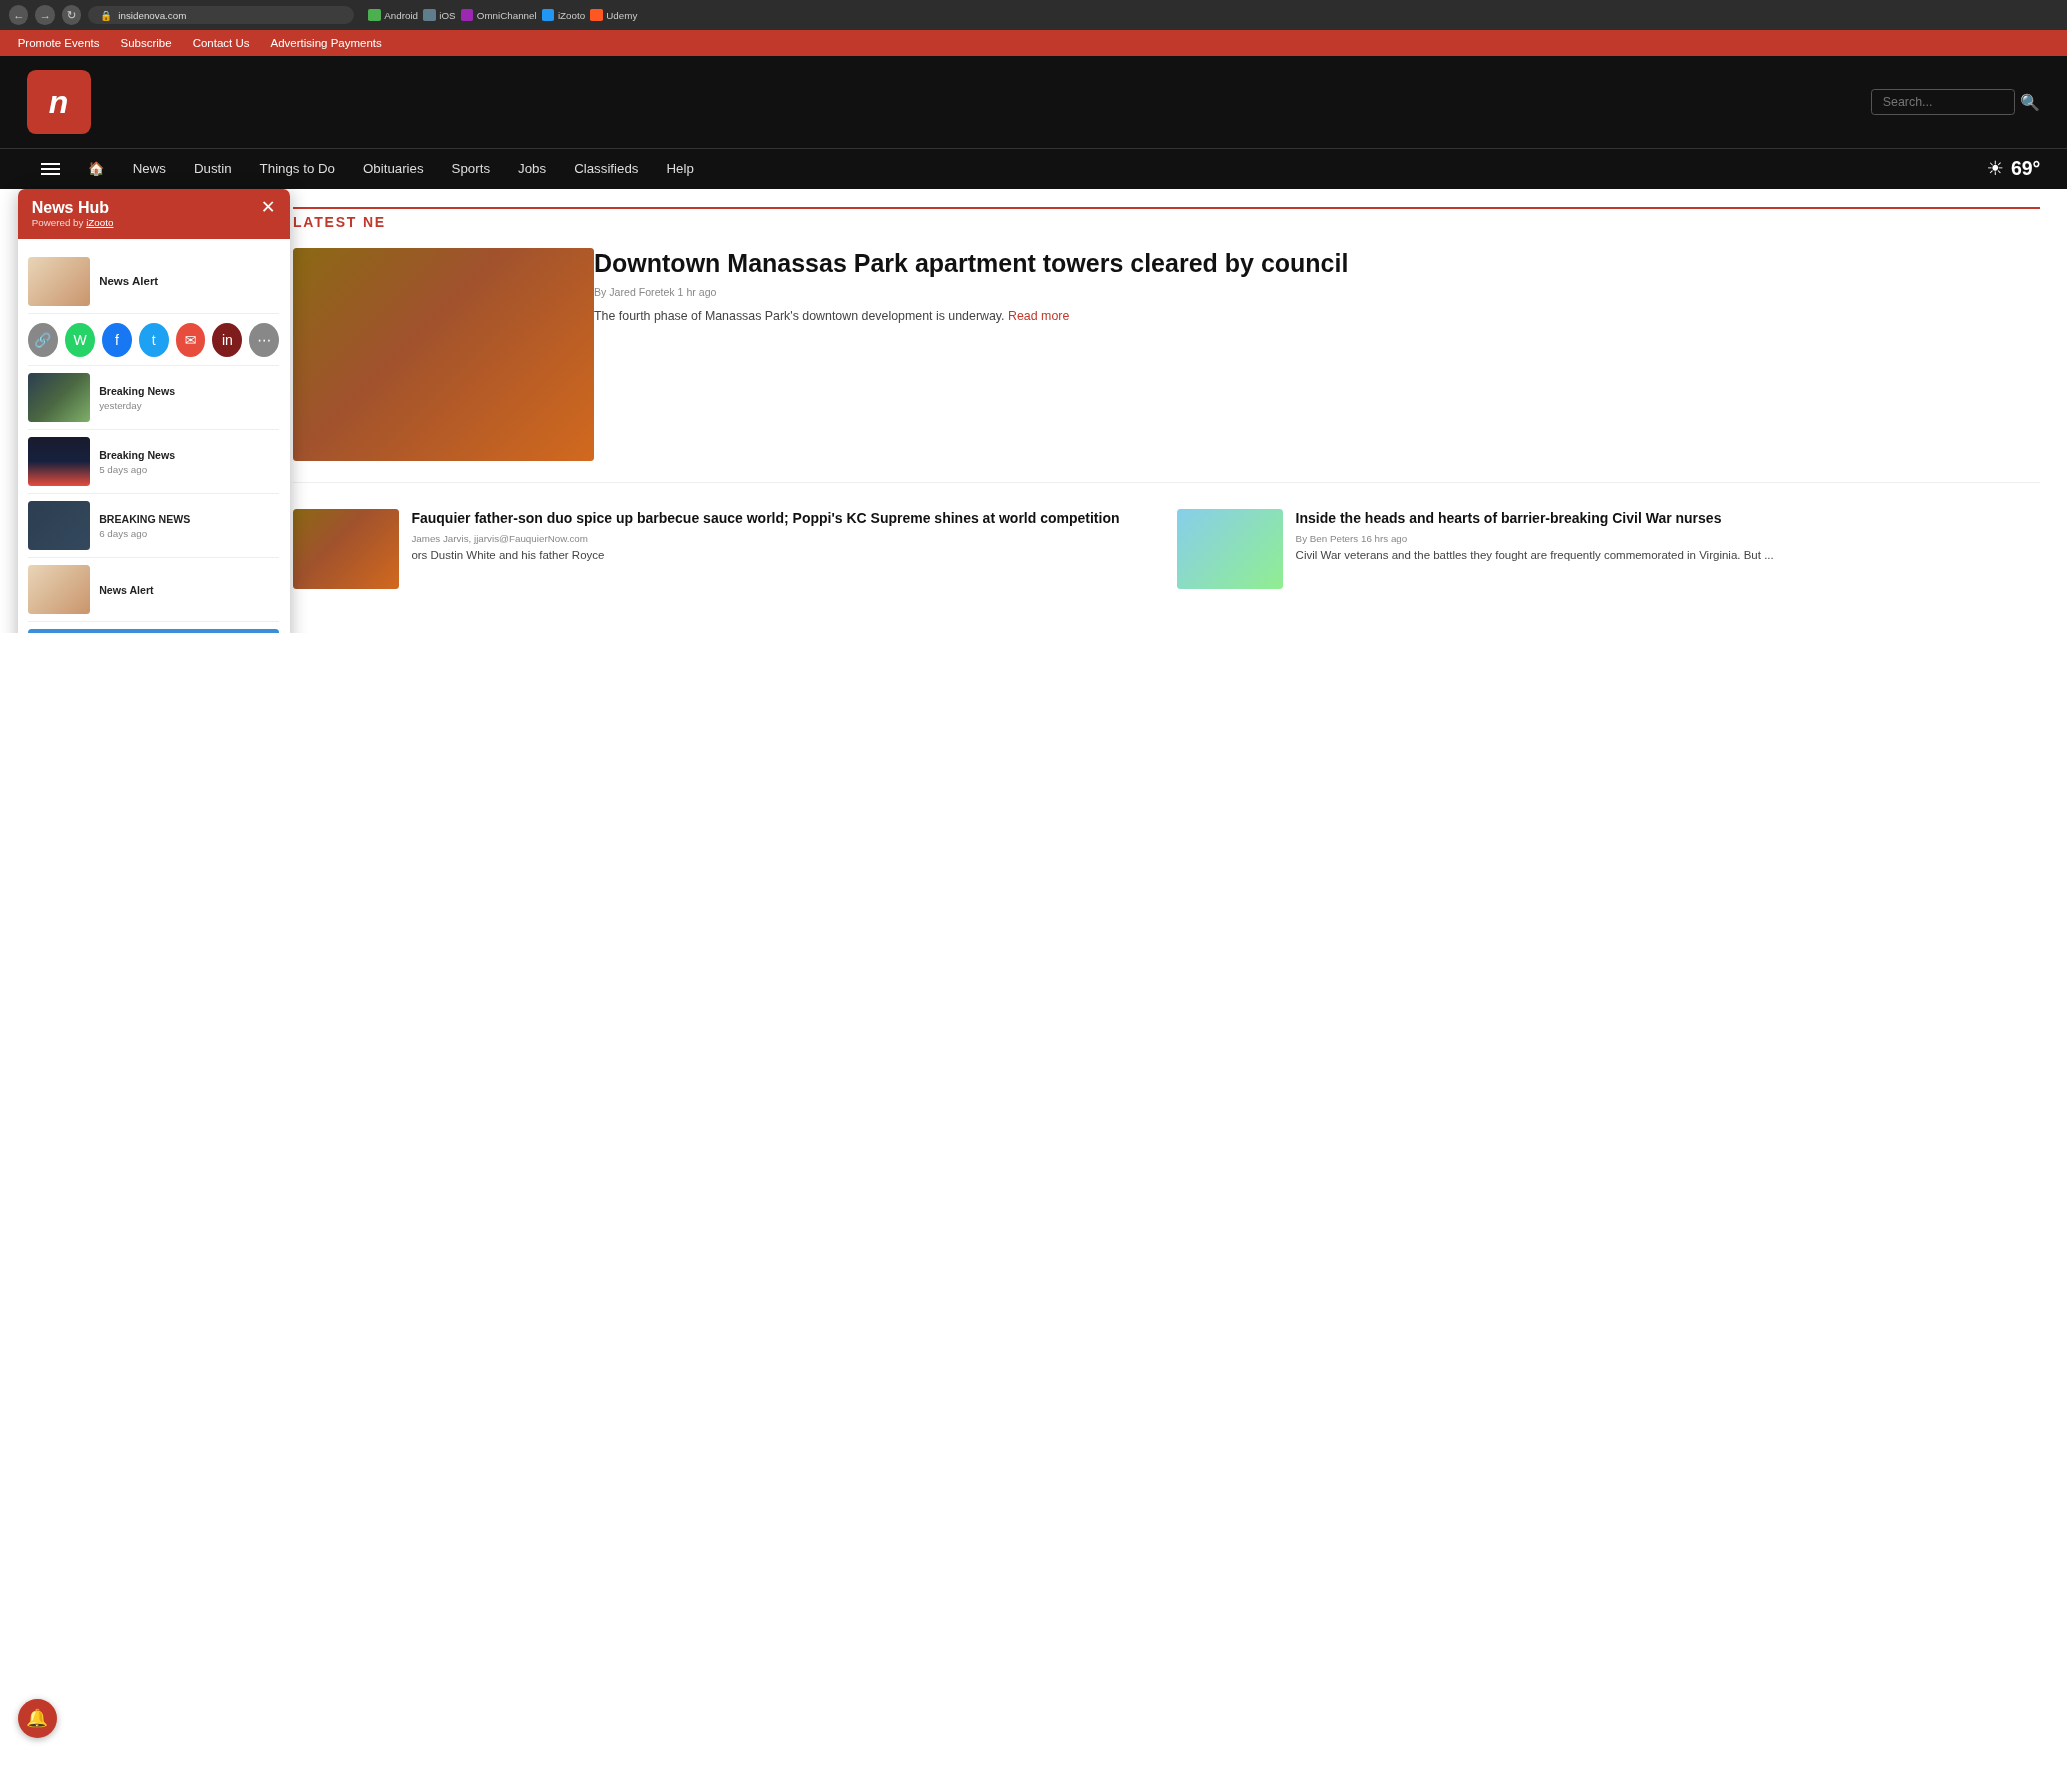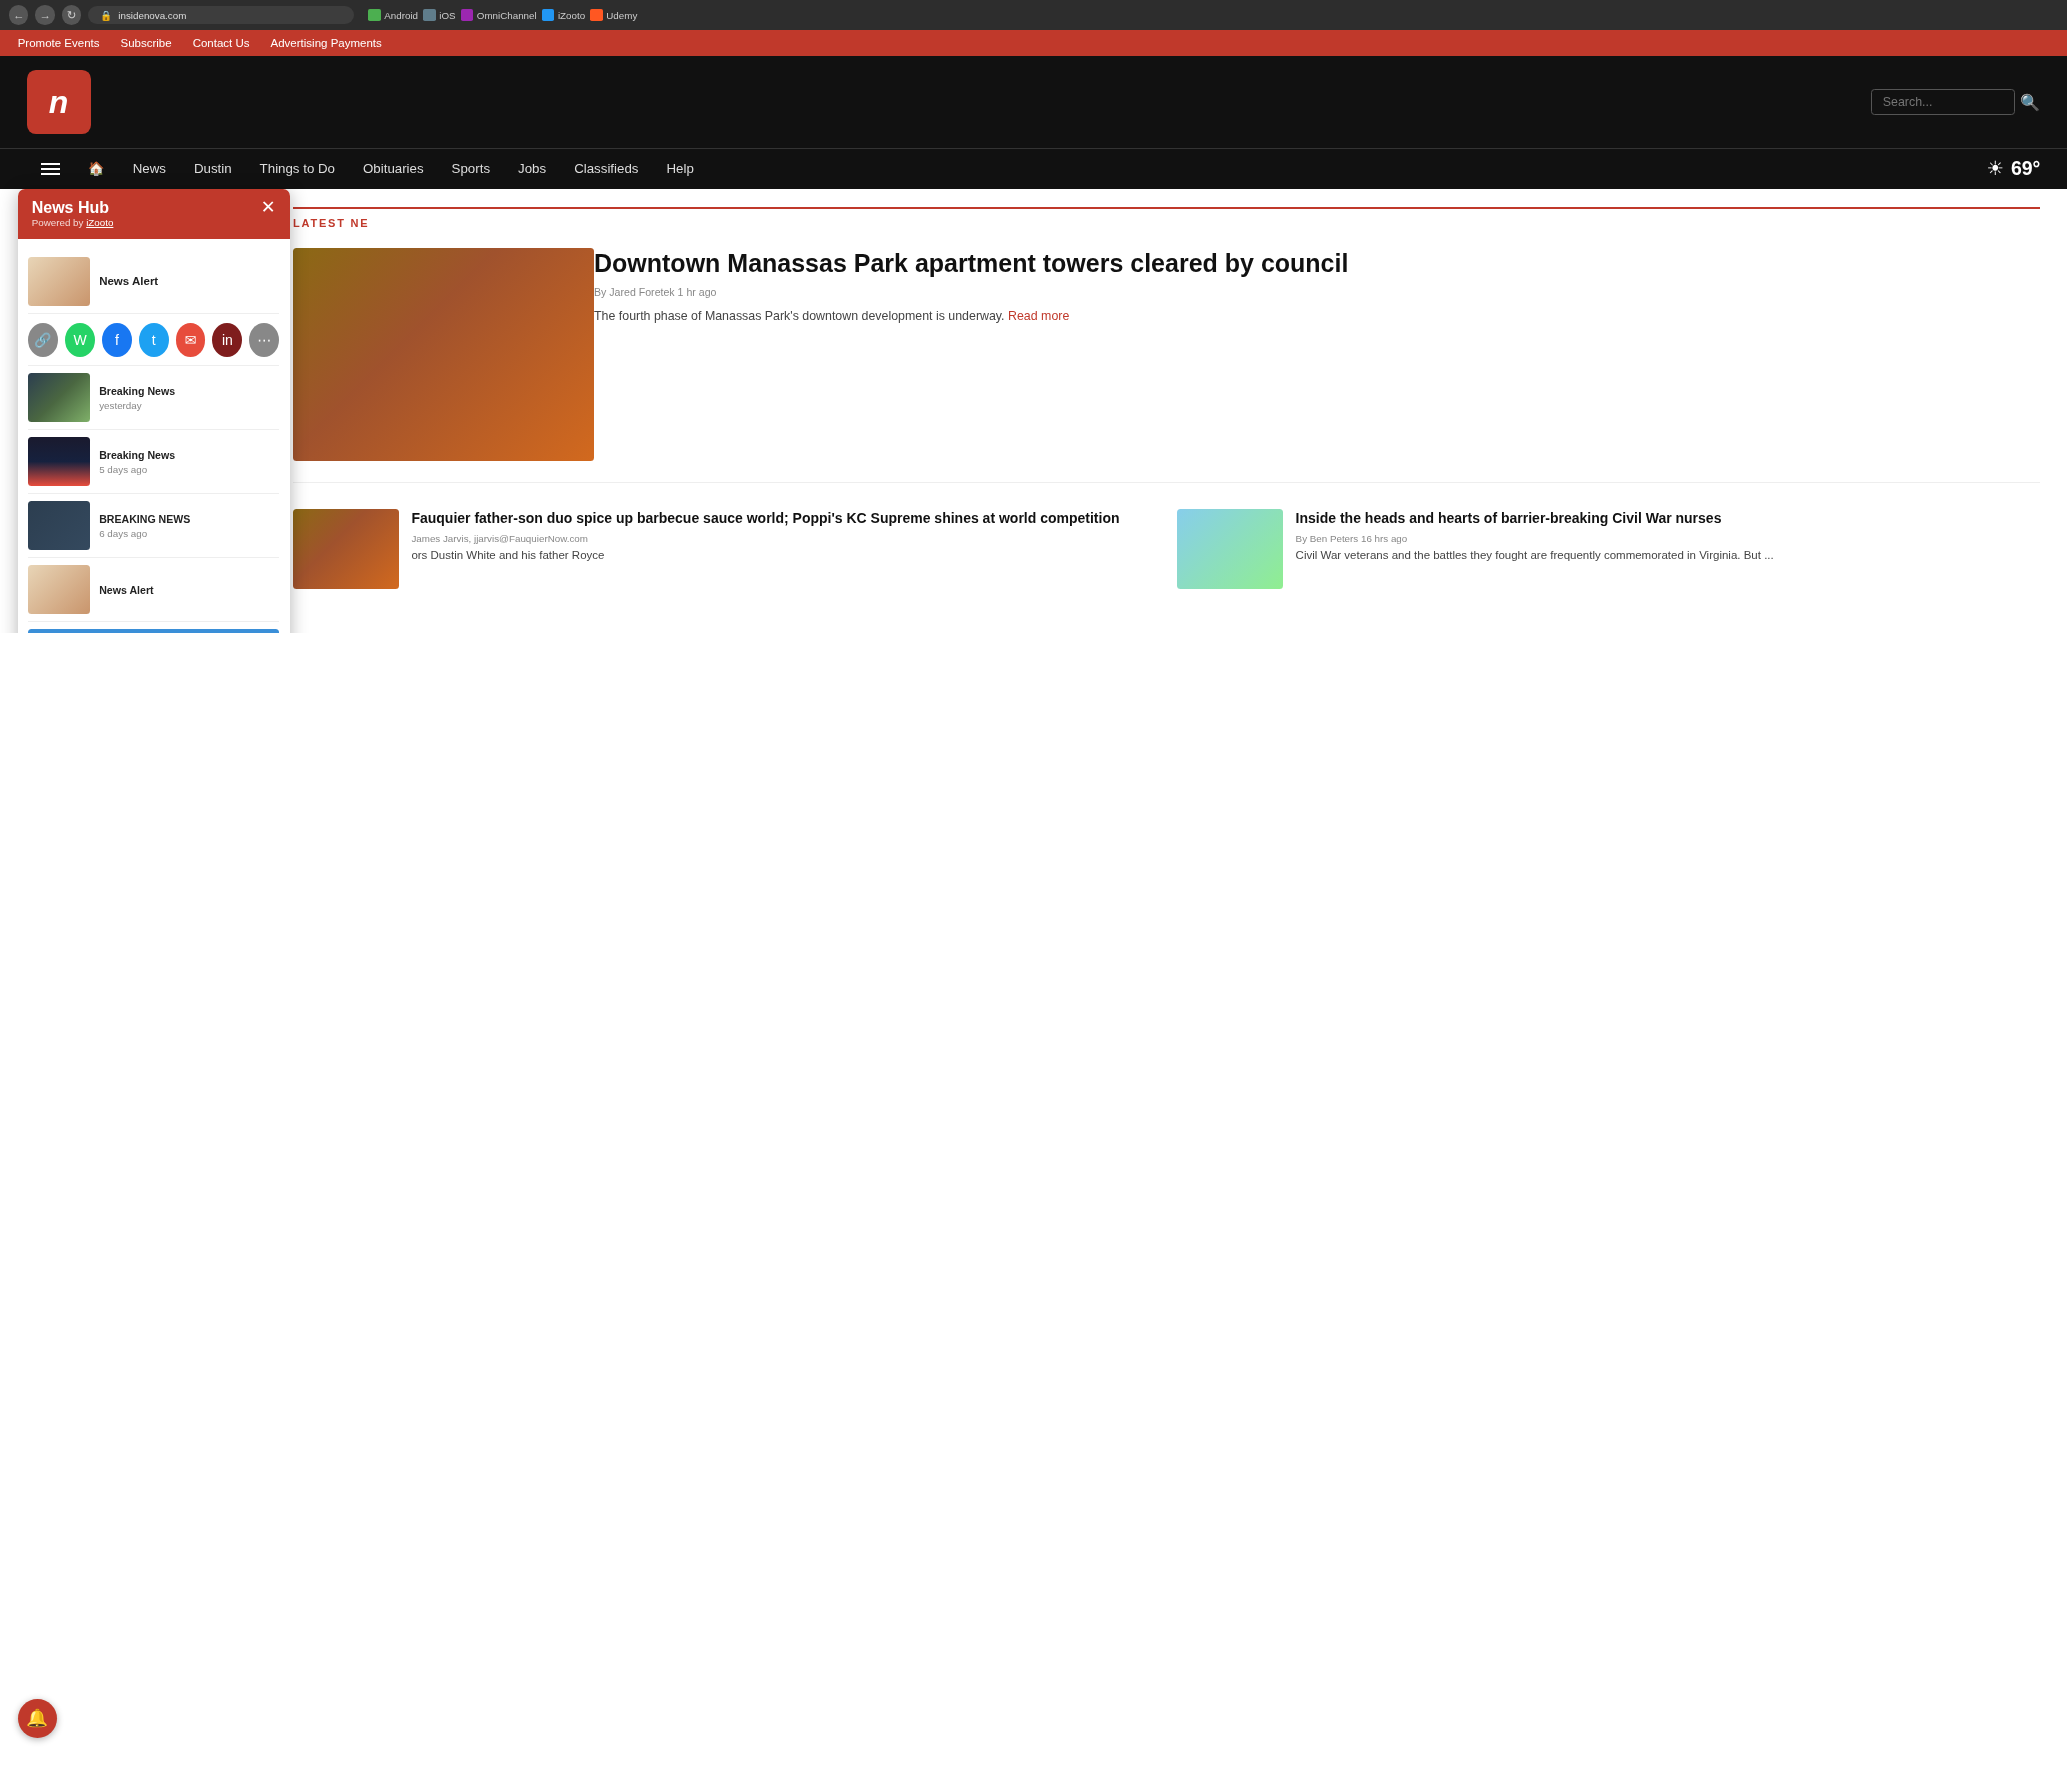--- a/index.html
+++ b/index.html
@@ -282,21 +282,21 @@
       flex: 1;
       padding: 17.7px 26.6px;
     }
 
     .section-title-bar {
       border-top: 2.7px solid #c0392b;
       padding-top: 5.3px;
       margin-bottom: 17.7px;
     }
     .section-title {
-      font-size: 11px;
+      font-size: 14px;
       font-weight: bold;
       color: #c0392b;
       letter-spacing: 1.8px;
       text-transform: uppercase;
     }
 
     .featured-story {
       display: flex;
       margin-bottom: 26.6px;
       padding-bottom: 21px;

